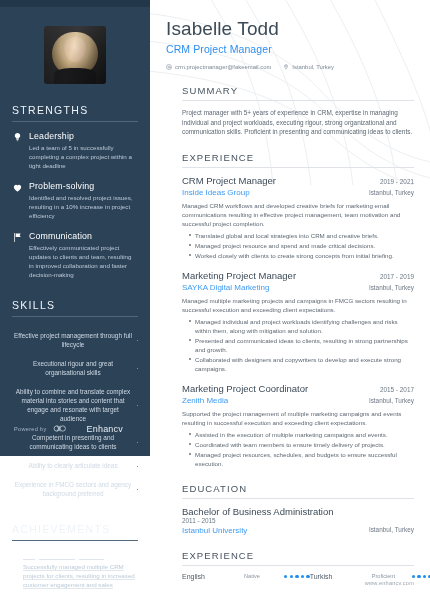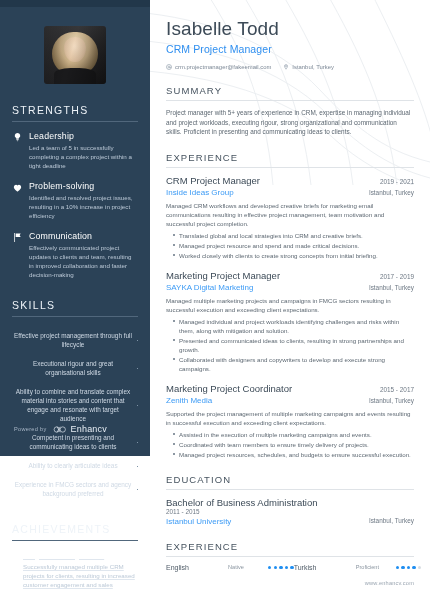--- a/index.html
+++ b/index.html
@@ -72,36 +72,36 @@
   .ach-ico { width:11px; height:11px; flex:0 0 11px; margin-top:1px; }
   .ach-ico svg { display:block; width:11px; height:11px; fill:#ffffff; }
   .ach-name { font-size: 8.8px; color:#ffffff; margin-bottom:2px; }
   .ach-desc { font-size: 6.2px; line-height: 9px; color:#bcc9d7; }
 
   .sb-footer {
     position:absolute; bottom:22px; left:14px;
     display:flex; align-items:center; gap:6px;
   }
   .pb-text { font-size:5.6px; color:#a8b6c6; letter-spacing:.3px; }
-  .enh-logo { display:flex; align-items:flex-end; gap:3px; }
+  .enh-logo { display:flex; align-items:flex-start; gap:19px; }
   .enh-logo svg { display:block; }
   .enh-name { font-size:9px; color:#e6edf4; letter-spacing:.2px; }
 
   
   .main { flex:1; position:relative; padding: 0 16px; background:#fff; overflow:hidden; }
   .deco { position:absolute; top:0; right:0; width:285px; height:185px; pointer-events:none; }
   .content { position:relative; z-index:2; }
 
   .name { font-size: 19px; font-weight: 400; color:#3c4a57; margin-top: 18px; letter-spacing:.1px; }
   .role { font-size: 10.5px; color:#2f8ff0; margin-top: 3px; letter-spacing:.1px; }
   .contacts { display:flex; align-items:center; gap:12px; margin-top: 9px; }
   .c-item { display:flex; align-items:center; gap:3px; font-size:5.9px; color:#7c8896; }
   .c-item svg { display:block; width:6px; height:6px; fill:none; stroke:#9aa5b1; stroke-width:1.4; }
 
-  .sec { margin-top: 15px; }
+  .sec { margin-top: 15px; margin-left: 16px; }
   .sec-title { font-size: 9.5px; letter-spacing:1.1px; color:#46535f; }
   .sec-rule { height:1px; background:#dfe3e7; margin-top:4px; margin-bottom:7px; }
 
   .summary { font-size:6.4px; line-height:9.6px; color:#5d6872; }
 
   .job { margin-bottom: 10px; }
   .job-row { display:flex; justify-content:space-between; align-items:baseline; }
   .job-title { font-size:9.5px; color:#3c4a57; }
   .job-date { font-size:6.4px; color:#6d7884; }
   .job-row2 { display:flex; justify-content:space-between; align-items:baseline; margin-top:2px; }

